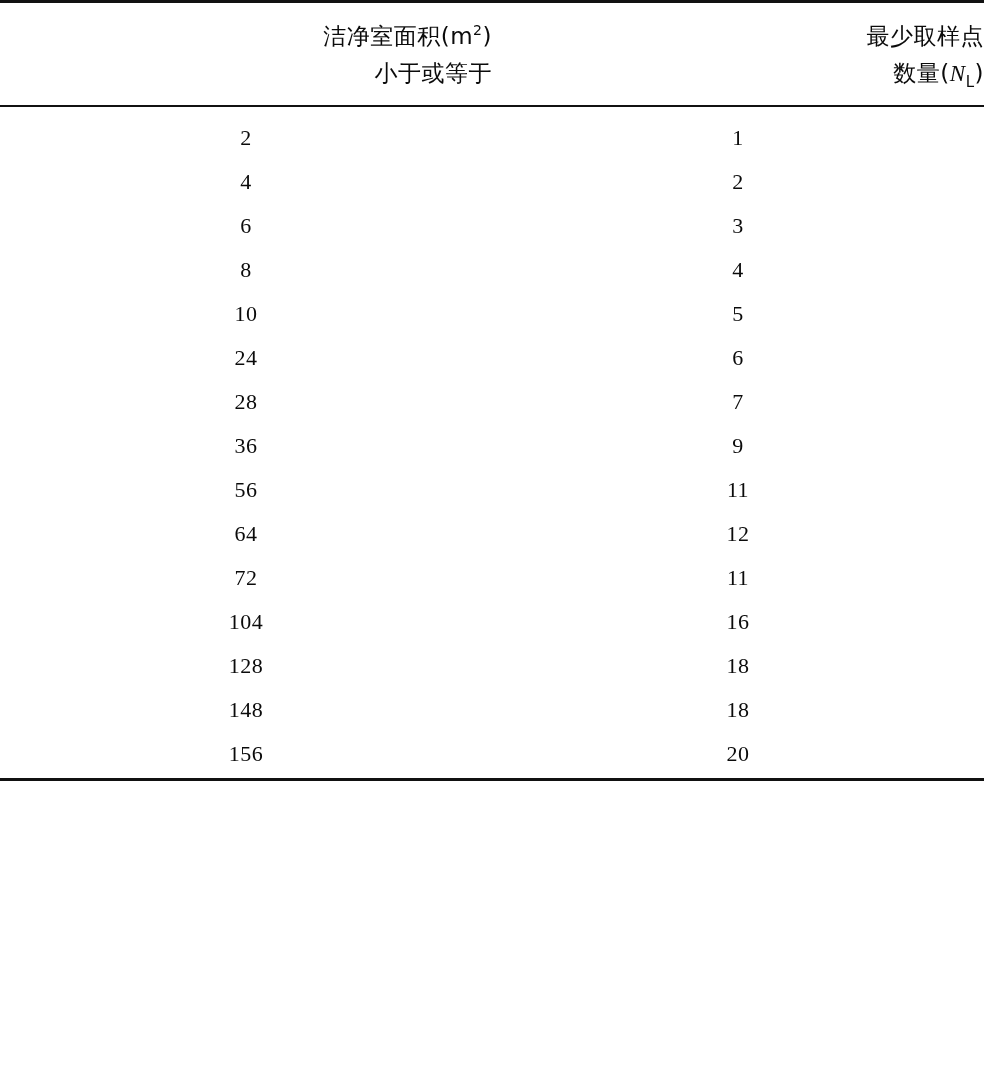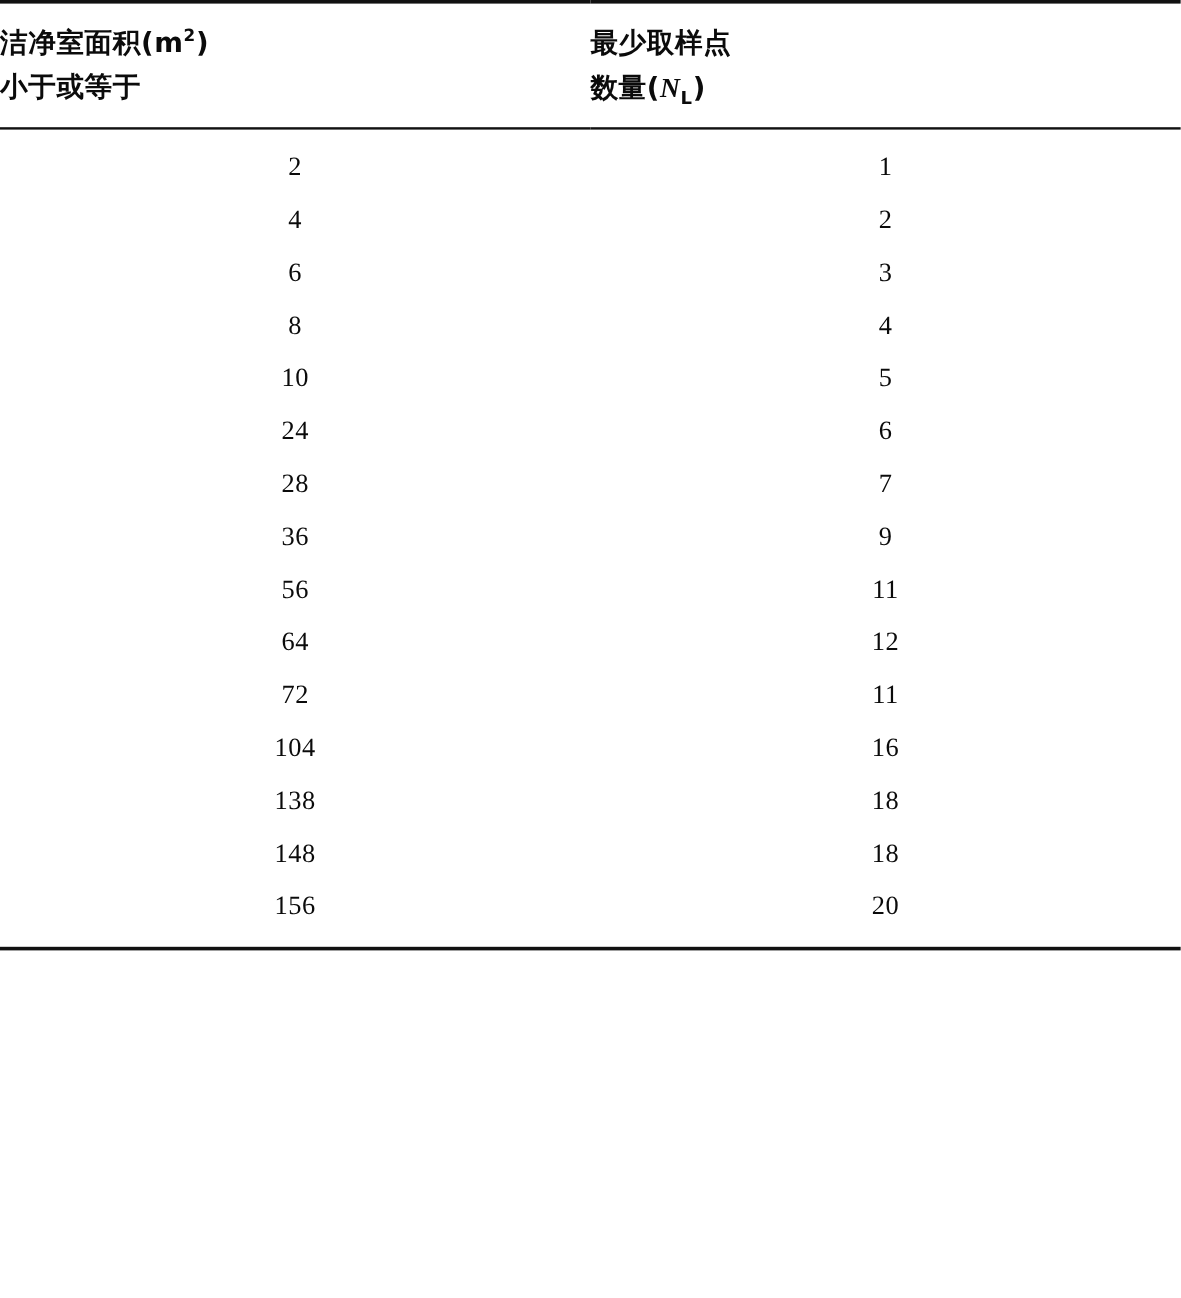--- a/index.html
+++ b/index.html
@@ -27,26 +27,25 @@
   }
   table.data-table col.col-area { width: 50%; }
   table.data-table col.col-count { width: 50%; }
 
   thead th {
     font-weight: normal;
     padding: 0;
     vertical-align: top;
   }
   .head-cell {
-    text-align: left;
+    text-align: right;
     font-size: 23px;
     line-height: 1.0;
     font-family: "DejaVu Sans", "Liberation Sans", sans-serif;
     letter-spacing: 0.5px;
-    font-weight: bold;
   }
   .head-line1 {
     padding-top: 22px;
     padding-bottom: 14px;
   }
   .head-line2 {
     padding-bottom: 20px;
   }
   .unit-sup {
     font-size: 14px;
@@ -75,21 +74,21 @@
     font-size: 22px;
     line-height: 1.0;
     padding: 11px 0 11px 0;
     font-family: "Liberation Serif", "DejaVu Serif", serif;
     letter-spacing: 0.5px;
   }
   tbody tr:first-child td {
     padding-top: 20px;
   }
   tbody tr:last-child td {
-    padding-bottom: 23px;
+    padding-bottom: 13px;
   }
   .bottom-rule-wrap {
     border-top: 3px solid #111111;
     height: 0;
     font-size: 0;
     line-height: 0;
   }
 </style>
 </head>
 <body>
@@ -161,21 +160,21 @@
       </tr>
       <tr>
         <td>72</td>
         <td>11</td>
       </tr>
       <tr>
         <td>104</td>
         <td>16</td>
       </tr>
       <tr>
-        <td>138</td>
+        <td>128</td>
         <td>18</td>
       </tr>
       <tr>
         <td>148</td>
         <td>18</td>
       </tr>
       <tr>
         <td>156</td>
         <td>20</td>
       </tr>

